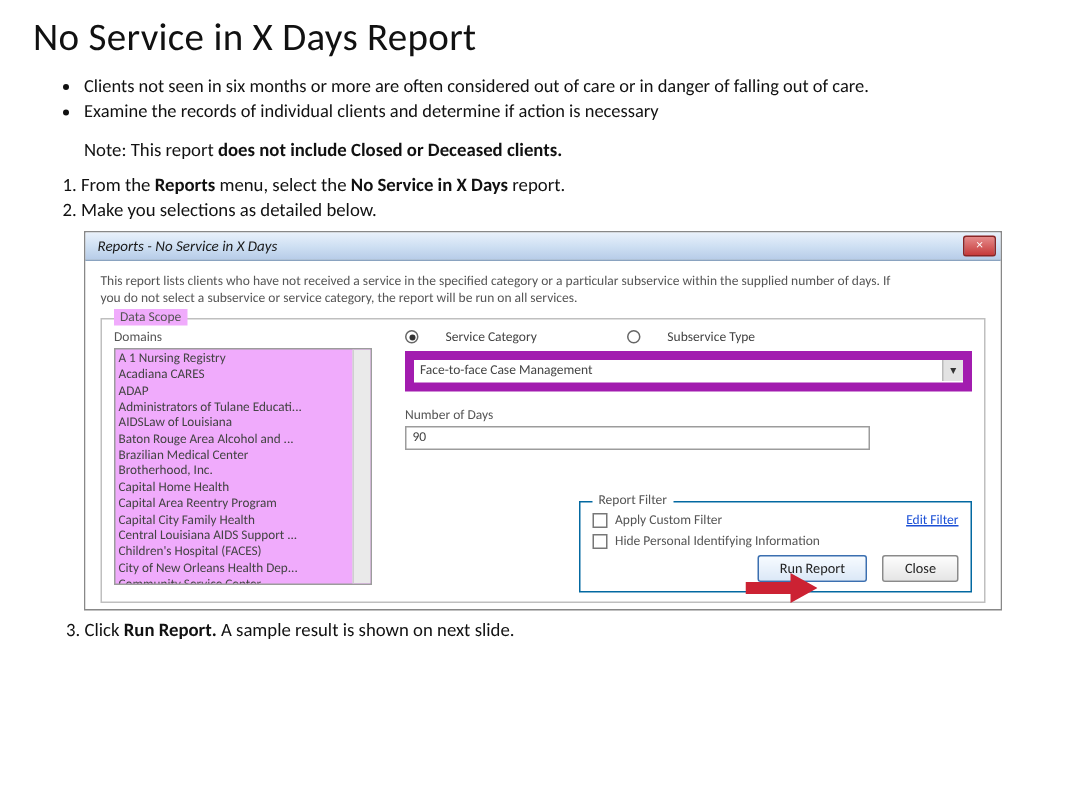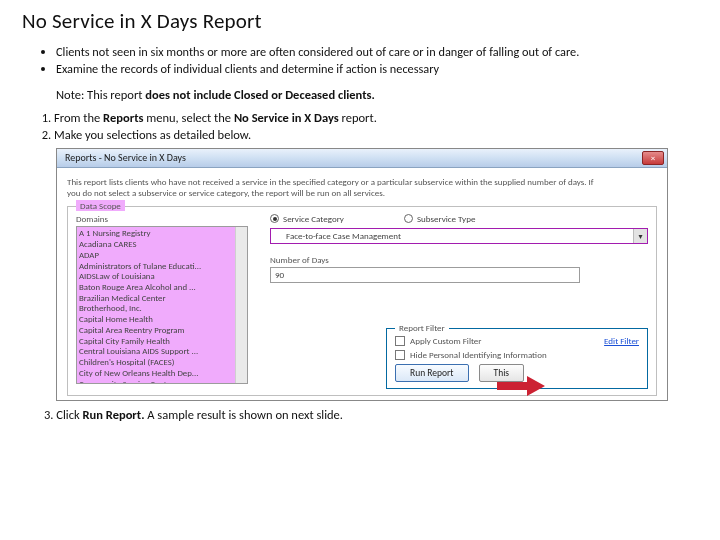--- a/index.html
+++ b/index.html
@@ -9,21 +9,21 @@
     background: #fff;
     width: 720px;
     height: 540px;
     overflow: hidden;
     color: #111;
   }
   .slide {
     padding: 8px 22px 10px 22px;
   }
   h1 {
-    font-size: 21px;
+    font-size: 26px;
     font-weight: 400;
     margin: 0 0 10px 0;
     letter-spacing: 0.2px;
   }
   ul.bullets {
     margin: 0 0 10px 0;
     padding-left: 34px;
     font-size: 12.3px;
     font-weight: 400;
   }
@@ -56,20 +56,21 @@
     height: 19px;
     background: linear-gradient(to bottom, #e9f1fb 0%, #cfe0f3 50%, #b7cce8 100%);
     border-bottom: 1px solid #8aa3c0;
   }
   .titlebar .titletext {
     position: absolute;
     left: 8px; top: 2px;
     font-size: 10px;
     color: #1a1a1a;
     filter: blur(0.3px);
+    font-style: italic;
   }
   .titlebar .close {
     position: absolute;
     right: 3px; top: 2px;
     width: 22px; height: 14px;
     background: linear-gradient(#e58b8b,#c63a3a);
     border: 1px solid #8a2525;
     border-radius: 2px;
     color: #fff;
     font-size: 9px;
@@ -139,43 +140,43 @@
   .radios {
     display: flex;
     gap: 60px;
     margin-bottom: 4px;
   }
   .radio {
     font-size: 9px;
     color: #444;
     display: flex;
     align-items: center;
-    gap: 4px;
+    gap: 18px;
     filter: blur(0.35px);
   }
   .rdot {
     width: 9px; height: 9px;
     border: 1px solid #666;
     border-radius: 50%;
     display: inline-flex;
     align-items: center; justify-content: center;
   }
   .rdot.on::after {
     content: "";
     width: 4px; height: 4px;
     background: #333;
     border-radius: 50%;
   }
   .combo {
-    border: 1px solid #a21caf;
-    height: 16px;
+    border: 6px solid #a21caf;
+    height: 27px;
     background: #fff;
     font-size: 9px;
     color: #444;
-    padding: 1px 16px 1px 15px;
+    padding: 1px 16px 1px 4px;
     position: relative;
     filter: blur(0.35px);
     margin-bottom: 10px;
   }
   .combo .dd {
     position: absolute;
     right: 0; top: 0;
     width: 14px; height: 14px;
     background: #e3e3e3;
     border-left: 1px solid #bbb;
@@ -221,20 +222,21 @@
     filter: blur(0.35px);
   }
   .chk {
     width: 10px; height: 10px;
     border: 1px solid #777;
     background: #fff;
   }
   .link { color: #1a4fd6; text-decoration: underline; margin-left: auto; filter: blur(0.35px); font-size:9px;}
   .btnrow {
     display: flex;
+    justify-content: flex-end;
     gap: 10px;
     margin-top: 4px;
   }
   .btn {
     border: 1px solid #8a8a8a;
     background: linear-gradient(#fdfdfd,#e5e5e5);
     font-size: 9.5px;
     padding: 2px 14px;
     border-radius: 2px;
     color: #222;
@@ -336,21 +338,21 @@
                 <span class="chk"></span>
                 <span>Apply Custom Filter</span>
                 <span class="link">Edit Filter</span>
               </div>
               <div class="chkrow">
                 <span class="chk"></span>
                 <span>Hide Personal Identifying Information</span>
               </div>
               <div class="btnrow">
                 <div class="btn primary">Run Report</div>
-                <div class="btn">This</div>
+                <div class="btn">Close</div>
               </div>
             </div>
           </div>
         </div>
       </div>
       <div class="arrow">
         <svg viewBox="0 0 48 20">
             <path d="M0 6 L30 6 L30 0 L48 10 L30 20 L30 14 L0 14 Z"></path>
           </svg>
       </div>

